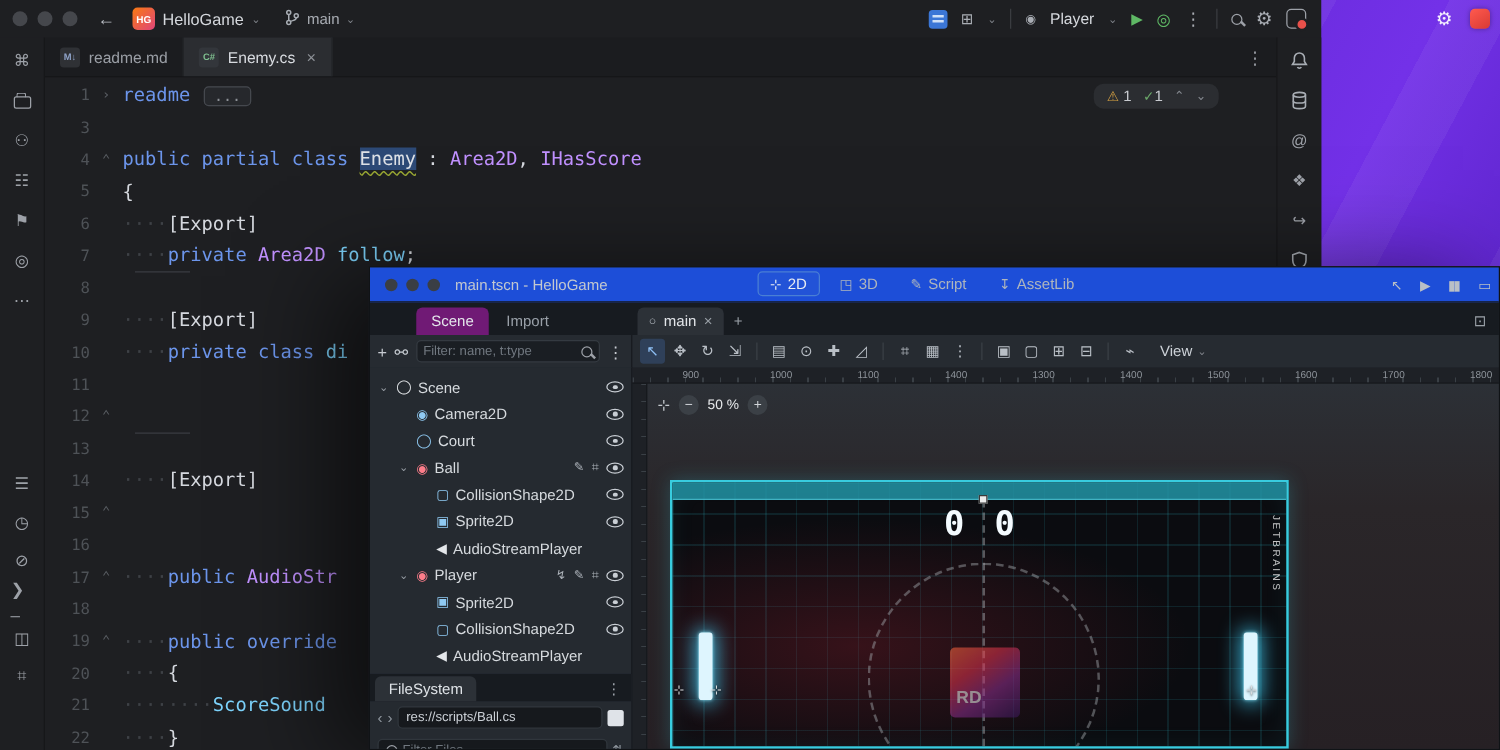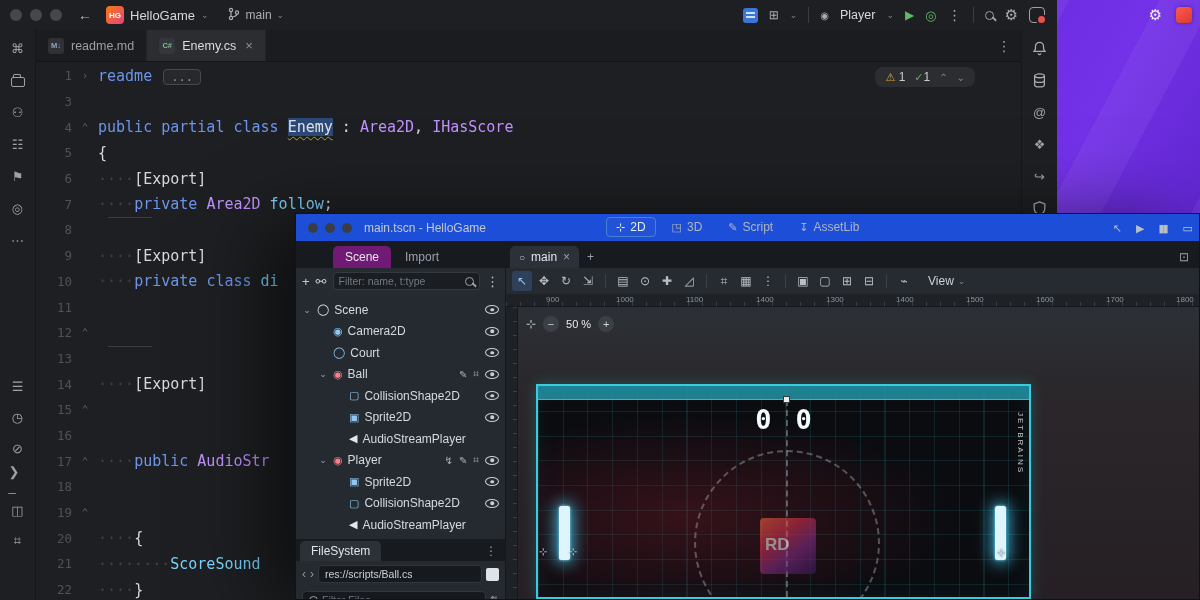--- a/index.html
+++ b/index.html
@@ -165,21 +165,21 @@
       repeating-linear-gradient(to right,rgba(42,175,190,.14) 0 1px,transparent 1px 24.75px),
       repeating-linear-gradient(to bottom,rgba(42,175,190,.14) 0 1px,transparent 1px 24.75px);
     box-shadow:0 0 14px rgba(52,200,220,.25), inset 0 0 20px rgba(52,200,220,.08);}
   .court-head{position:absolute;top:0;left:0;right:0;height:14px;background:rgba(34,148,166,.85);border-bottom:1px solid rgba(100,230,245,.5);}
   .score{position:absolute;top:18px;left:0;right:0;display:flex;justify-content:center;gap:24px;
     font-family:"DejaVu Sans Mono",monospace;font-size:27px;font-weight:bold;color:#f4fbff;}
   .centerline{position:absolute;left:248px;top:14px;bottom:0;border-left:2px dashed rgba(195,200,205,.4);}
   .ccircle{position:absolute;left:156px;top:64px;width:186px;height:186px;border:2px dashed rgba(165,170,175,.45);border-radius:50%;}
   .watermark{position:absolute;left:222px;top:132px;width:56px;height:56px;border-radius:4px;opacity:.55;
     background:linear-gradient(145deg,#ff6a3d 0%,#e0344f 32%,#8a2f8f 62%,#3b1a5e 100%);}
-  .watermark span{position:absolute;left:5px;bottom:19px;color:#fff;font-weight:bold;font-size:17px;opacity:.95;}
+  .watermark span{position:absolute;left:5px;bottom:9px;color:#fff;font-weight:bold;font-size:14px;opacity:.95;}
   .paddle{position:absolute;width:11px;height:54px;border-radius:2.5px;background:#def5fe;
     box-shadow:0 0 16px 3px rgba(66,214,255,.8),0 0 3px rgba(190,245,255,.95);}
   .paddle.left{left:21px;top:120px;}
   .paddle.right{left:457px;top:120px;}
   .side-label{position:absolute;left:478px;top:26px;writing-mode:vertical-rl;font-size:8px;letter-spacing:2px;color:rgba(255,255,255,.75);}
   .handle{position:absolute;width:7px;height:7px;background:#ececec;border:1px solid #3a3a3a;}
   .h-top{left:245px;top:10px;}
   .gizmo{position:absolute;color:#d8dbde;font-size:10px;text-shadow:0 1px 2px #000;}
 </style>
 </head>
@@ -374,20 +374,21 @@
           <span class="cd"><span class="tk-ws">····</span><span class="tk-k">public </span><span class="tk-t">AudioStr</span></span>
         </div>
         <div class="code-line">
           <span class="ln">18</span>
           <span class="mk"></span>
           <span class="cd"></span>
         </div>
         <div class="code-line">
           <span class="ln">19</span>
           <span class="mk">⌃</span>
+          <span class="cd"><span class="tk-ws">····</span><span class="tk-k">public override</span><span class="tk-p"> </span></span>
         </div>
         <div class="code-line">
           <span class="ln">20</span>
           <span class="mk"></span>
           <span class="cd"><span class="tk-ws">····</span><span class="tk-p">{</span></span>
         </div>
         <div class="code-line">
           <span class="ln">21</span>
           <span class="mk"></span>
           <span class="cd"><span class="tk-ws">········</span><span class="tk-f">ScoreSound</span></span>

